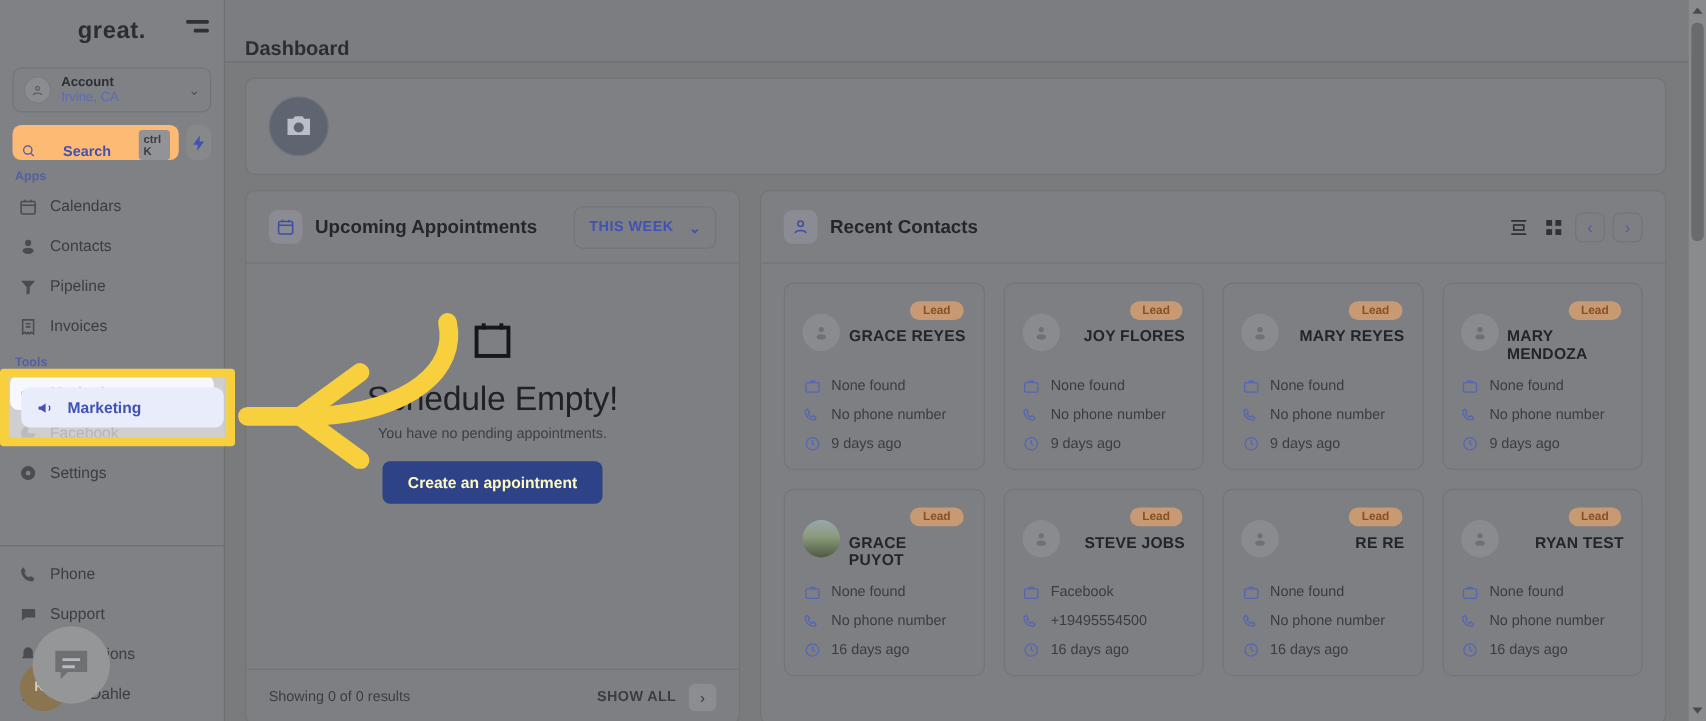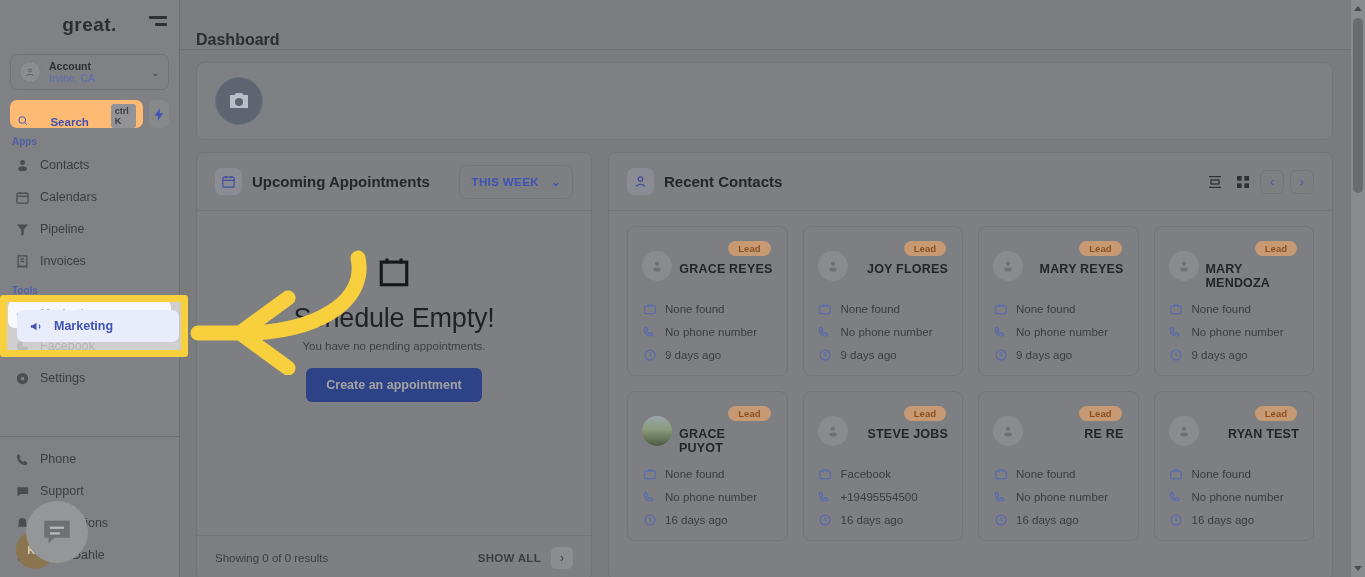--- a/index.html
+++ b/index.html
@@ -162,21 +162,21 @@
   }
 
   .appt-body {
     flex:1; display:flex; flex-direction:column; align-items:center; justify-content:flex-start;
     padding-top: 44px; position:relative;
   }
   .empty-title { font-size: 27px; color:#1f2126; margin-top: 10px; letter-spacing:-.2px;}
   .empty-sub { font-size: 11.5px; color:#3c3e44; margin-top: 6px; }
   .btn-primary {
     margin-top: 16px; height: 34px; padding: 0 20px;
-    background: #2d4287; color: #a3a3a3; border: none; border-radius: 6px;
+    background: #2d4287; color: #fef9c3; border: none; border-radius: 6px;
     font-size: 12.5px; font-family: inherit; cursor:pointer; font-weight:600;text-align:right;
   }
   .appt-foot {
     height: 44px; display:flex; align-items:center; padding: 0 18px;
     border-top: 1px solid #737479; gap: 10px;
   }
   .foot-txt { flex:1; font-size:11.5px; color:#3b3d43; }
   .show-all { font-size:11.5px; color:#3b3d43; font-weight:600; letter-spacing:.3px;cursor:pointer;}
   .foot-next {
     width:22px;height:22px;border-radius:5px;background:#8c8d90;
@@ -280,38 +280,38 @@
         <svg width="15" height="15" viewBox="0 0 24 24" fill="#3f52b5">
             <path d="M13 2L4 14h6l-1 8 9-12h-6z"></path>
           </svg>
       </div>
     </div>
 
     <div class="sec-label">Apps</div>
 
     <div class="nav-item">
       <span class="ico">
-        <svg width="15" height="15" viewBox="0 0 24 24" fill="#4a4c52">
-          <circle cx="12" cy="7" r="4"></circle>
-            <ellipse cx="12" cy="17" rx="7" ry="4"></ellipse>
-        </svg>
-      </span>
-      <span class="lbl">Contacts</span>
-    </div>
-
-    <div class="nav-item">
-      <span class="ico">
         <svg width="15" height="15" viewBox="0 0 24 24" fill="none" stroke="#4a4c52" stroke-width="2">
           <rect x="3" y="5" width="18" height="16" rx="2"></rect>
             <line x1="3" y1="10" x2="21" y2="10"></line>
           <line x1="8" y1="3" x2="8" y2="6"></line>
             <line x1="16" y1="3" x2="16" y2="6"></line>
         </svg>
       </span>
       <span class="lbl">Calendars</span>
+    </div>
+
+    <div class="nav-item">
+      <span class="ico">
+        <svg width="15" height="15" viewBox="0 0 24 24" fill="#4a4c52">
+          <circle cx="12" cy="7" r="4"></circle>
+            <ellipse cx="12" cy="17" rx="7" ry="4"></ellipse>
+        </svg>
+      </span>
+      <span class="lbl">Contacts</span>
     </div>
 
     <div class="nav-item">
       <span class="ico">
         <svg width="15" height="15" viewBox="0 0 24 24" fill="#4a4c52">
           <path d="M3 4h18l-7 8v8l-4 2v-10z"></path>
         </svg>
       </span>
       <span class="lbl">Pipeline</span>
     </div>

